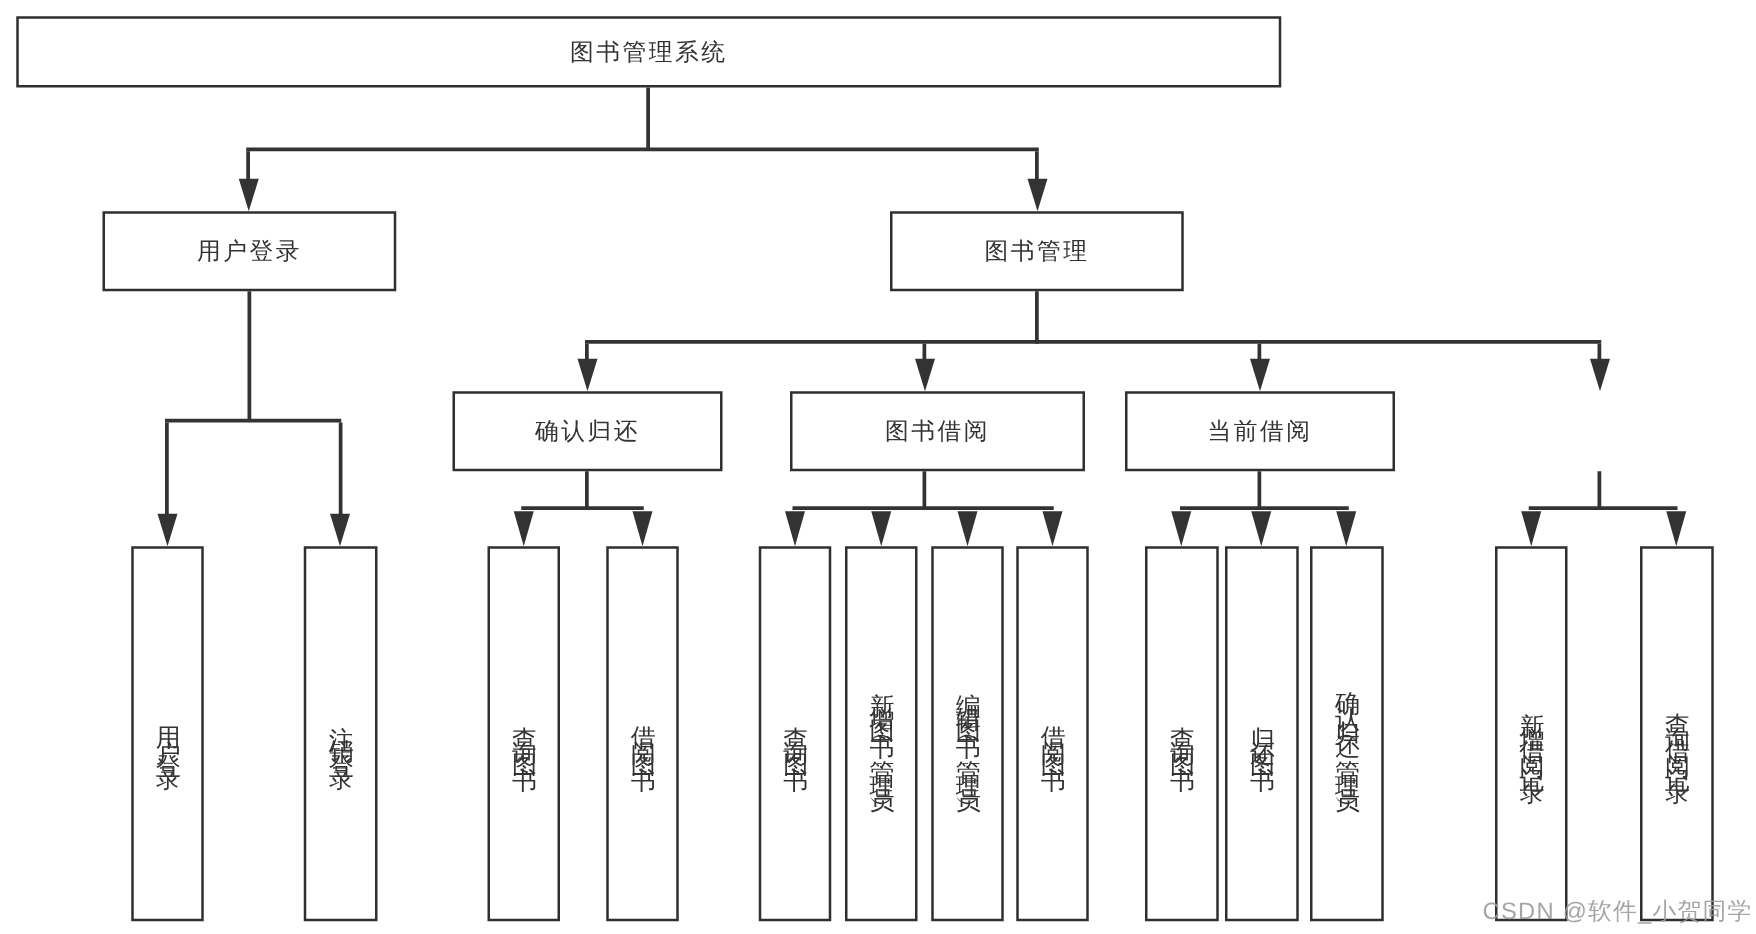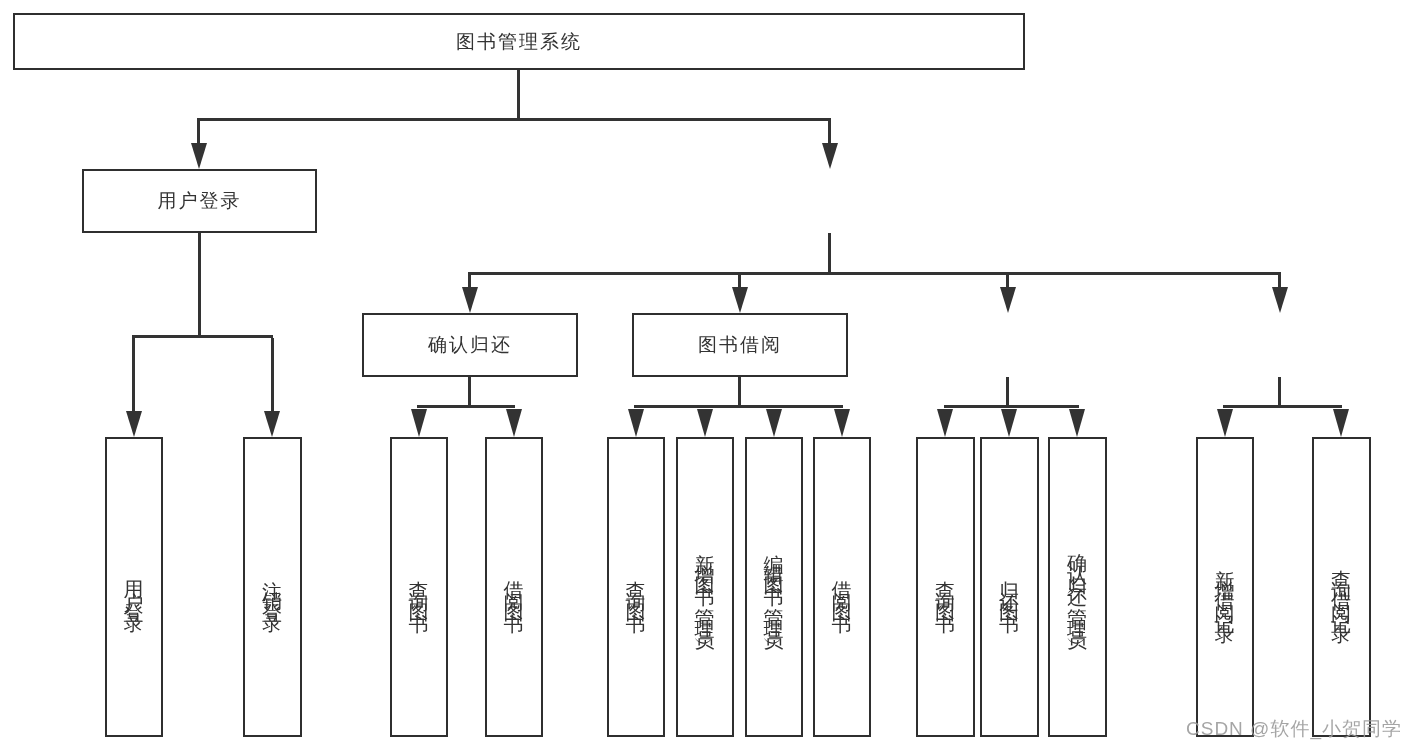--- a/index.html
+++ b/index.html
@@ -69,20 +69,23 @@
   <div class="vline" style="left:517px;top:70px;height:49px;"></div>
   <div class="hline" style="left:197px;top:118px;width:634px;"></div>
   <div class="vline" style="left:197px;top:121px;height:24px;"></div>
   <div class="vline" style="left:828px;top:121px;height:24px;"></div>
   <div class="arrow" style="left:191px;top:143px;"></div>
   <div class="arrow" style="left:822px;top:143px;"></div>
 
   <div class="node h" style="left:82px;top:169px;width:235px;height:64px;">
     <span class="lbl">用户登录</span>
   </div>
+  <div class="node h" style="left:712px;top:169px;width:235px;height:64px;">
+    <span class="lbl">图书管理</span>
+  </div>
 
   <div class="vline" style="left:198px;top:233px;height:104px;"></div>
   <div class="hline" style="left:132px;top:335px;width:141px;"></div>
   <div class="vline" style="left:132px;top:338px;height:75px;"></div>
   <div class="vline" style="left:271px;top:338px;height:75px;"></div>
   <div class="arrow" style="left:126px;top:411px;"></div>
   <div class="arrow" style="left:264px;top:411px;"></div>
 
   <div class="vline" style="left:828px;top:233px;height:42px;"></div>
   <div class="hline" style="left:468px;top:272px;width:813px;"></div>
@@ -91,22 +94,25 @@
   <div class="vline" style="left:1006px;top:275px;height:14px;"></div>
   <div class="vline" style="left:1278px;top:275px;height:14px;"></div>
   <div class="arrow" style="left:462px;top:287px;"></div>
   <div class="arrow" style="left:732px;top:287px;"></div>
   <div class="arrow" style="left:1000px;top:287px;"></div>
   <div class="arrow" style="left:1272px;top:287px;"></div>
 
   <div class="node h" style="left:362px;top:313px;width:216px;height:64px;">
     <span class="lbl">确认归还</span>
   </div>
-  <div class="node h" style="left:632px;top:313px;width:216px;height:64px;">
+  <div class="node h" style="left:632px;top:313px;width:236px;height:64px;">
     <span class="lbl">图书借阅</span>
+  </div>
+  <div class="node h" style="left:900px;top:313px;width:216px;height:64px;">
+    <span class="lbl">当前借阅</span>
   </div>
 
   <div class="vline" style="left:468px;top:377px;height:31px;"></div>
   <div class="hline" style="left:417px;top:405px;width:98px;"></div>
   <div class="arrow tall" style="left:411px;top:409px;"></div>
   <div class="arrow tall" style="left:506px;top:409px;"></div>
 
   <div class="vline" style="left:738px;top:377px;height:31px;"></div>
   <div class="hline" style="left:634px;top:405px;width:209px;"></div>
   <div class="arrow tall" style="left:628px;top:409px;"></div>

